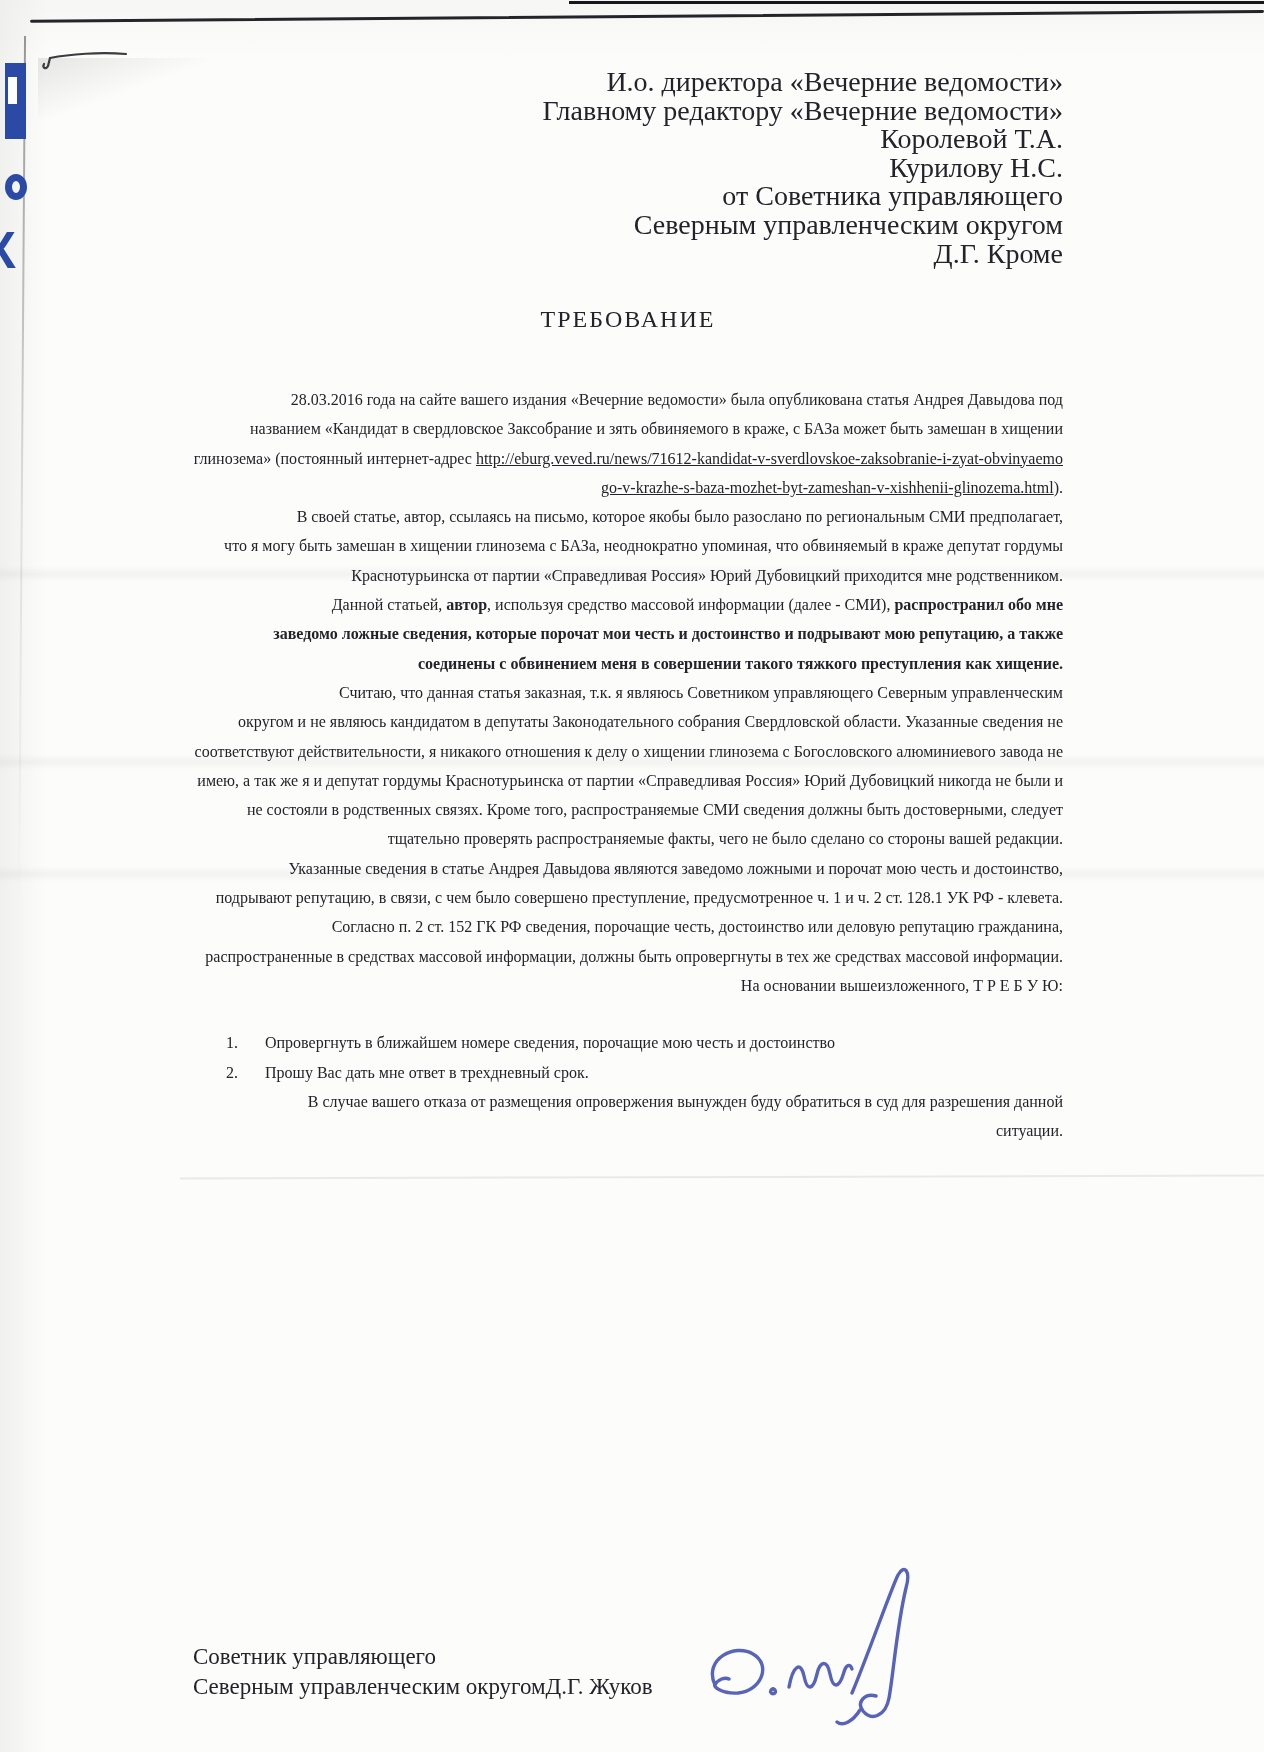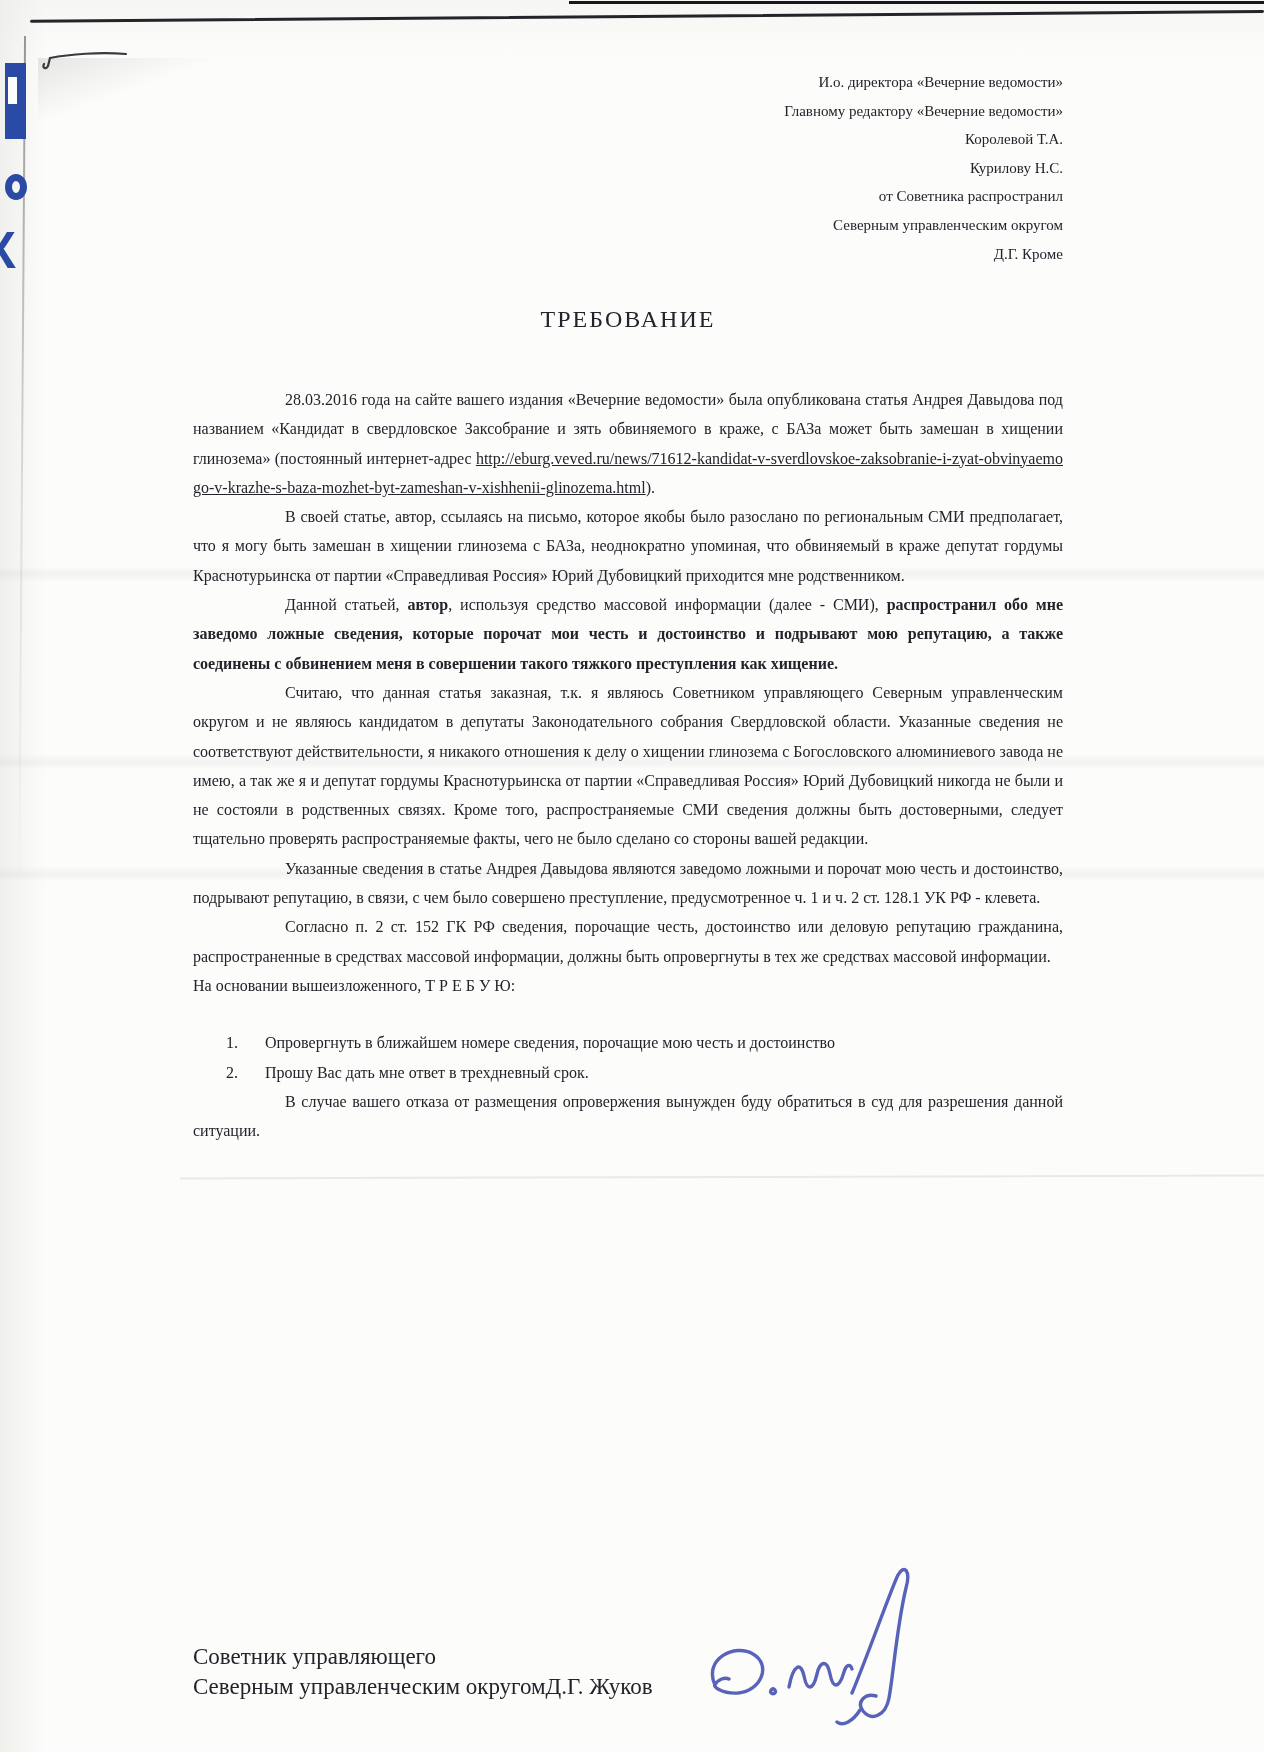--- a/index.html
+++ b/index.html
@@ -23,24 +23,24 @@
   .staple{position:absolute;left:40px;top:46px;}
   .frag-a{position:absolute;left:5px;top:63px;width:21px;height:76px;}
   .frag-a .bar{position:absolute;inset:0;}
   .frag-a .notch{position:absolute;left:3px;top:14px;width:9px;height:27px;background:#fdfdfb;}
   .frag-o{position:absolute;left:5px;top:174px;width:22px;height:26px;border-radius:50%;box-sizing:border-box;border:7px solid #2b4aa5;}
   .frag-k{position:absolute;left:0px;top:226px;width:27px;height:56px;overflow:hidden;}
   .frag-k span{position:absolute;left:-16px;top:-4px;font-family:"Liberation Sans",sans-serif;font-weight:bold;font-size:52px;line-height:56px;}
   .streak{position:absolute;left:0;right:0;height:16px;background:linear-gradient(180deg, rgba(125,125,132,0) 0%, rgba(125,125,132,0.075) 50%, rgba(125,125,132,0) 100%);}
   .crease{position:absolute;left:180px;right:0;top:1176px;height:2px;background:rgba(100,100,112,0.12);transform:rotate(-0.15deg);}
   
-  .addressee{position:absolute;top:68px;left:193px;width:870px;text-align:right;font-size:15px;line-height:28.6px;}
+  .addressee{position:absolute;top:68px;left:193px;width:870px;text-align:right;font-size:28px;line-height:28.6px;}
   .doc-title{position:absolute;top:306px;left:193px;width:870px;text-align:center;font-size:24px;letter-spacing:2px;}
   .body-text{position:absolute;top:385px;left:193px;width:870px;font-size:16px;line-height:29.3px;text-align:justify;}
-  .body-text p{margin:0;text-indent:92px;}
+  .body-text p{margin:0;text-indent:92px;text-align:right;}
   .url{text-decoration:underline;word-break:break-all;}
   .b{font-weight:bold;}
   .demand-intro{margin-top:46px;text-indent:0 !important;text-align:left;}
   .demand-list{margin:28px 0 0 0;padding:0 0 0 33px;list-style:none;}
   .demand-list li{display:flex;gap:13px;line-height:29.3px;text-align:left;}
   .demand-list .num{min-width:26px;}
   .closing{margin-top:32px;}
   .sig-block{position:absolute;top:1642px;left:193px;font-size:23px;line-height:29.5px;}
   .sig-name{}
   .signature-svg{position:absolute;left:655px;top:1555px;}
@@ -68,21 +68,21 @@
   <div class="streak" style="top:566px;"></div>
   <div class="streak" style="top:754px;"></div>
   <div class="streak" style="top:866px;"></div>
   <div class="crease"></div>
 
   <div class="addressee">
     <div>И.о. директора «Вечерние ведомости»</div>
     <div>Главному редактору «Вечерние ведомости»</div>
     <div>Королевой Т.А.</div>
     <div>Курилову Н.С.</div>
-    <div>от Советника распространил</div>
+    <div>от Советника управляющего</div>
     <div>Северным управленческим округом</div>
     <div>Д.Г. Кроме</div>
   </div>
 
   <div class="doc-title">ТРЕБОВАНИЕ</div>
 
   <div class="body-text">
     <p><span>28.03.2016 года на сайте вашего издания «Вечерние ведомости» была опубликована статья Андрея Давыдова под названием «Кандидат в свердловское Заксобрание и зять обвиняемого в краже, с БАЗа может быть замешан в хищении глинозема» (постоянный интернет-адрес </span><span class="url">http://eburg.veved.ru/news/71612-kandidat-v-sverdlovskoe-zaksobranie-i-zyat-obvinyaemogo-v-krazhe-s-baza-mozhet-byt-zameshan-v-xishhenii-glinozema.html</span><span>).</span></p>
     <p>В своей статье, автор, ссылаясь на письмо, которое якобы было разослано по региональным СМИ предполагает, что я могу быть замешан  в хищении глинозема с БАЗа, неоднократно упоминая, что обвиняемый в краже депутат гордумы Краснотурьинска от партии «Справедливая Россия» Юрий Дубовицкий приходится мне родственником.</p>
     <p><span>Данной статьей, </span><span class="b">автор</span><span>, используя средство массовой информации (далее - СМИ), </span><span class="b">распространил обо мне заведомо ложные сведения, которые порочат мои честь и достоинство и подрывают мою репутацию, а также соединены с обвинением меня в совершении такого тяжкого преступления как хищение.</span></p>

